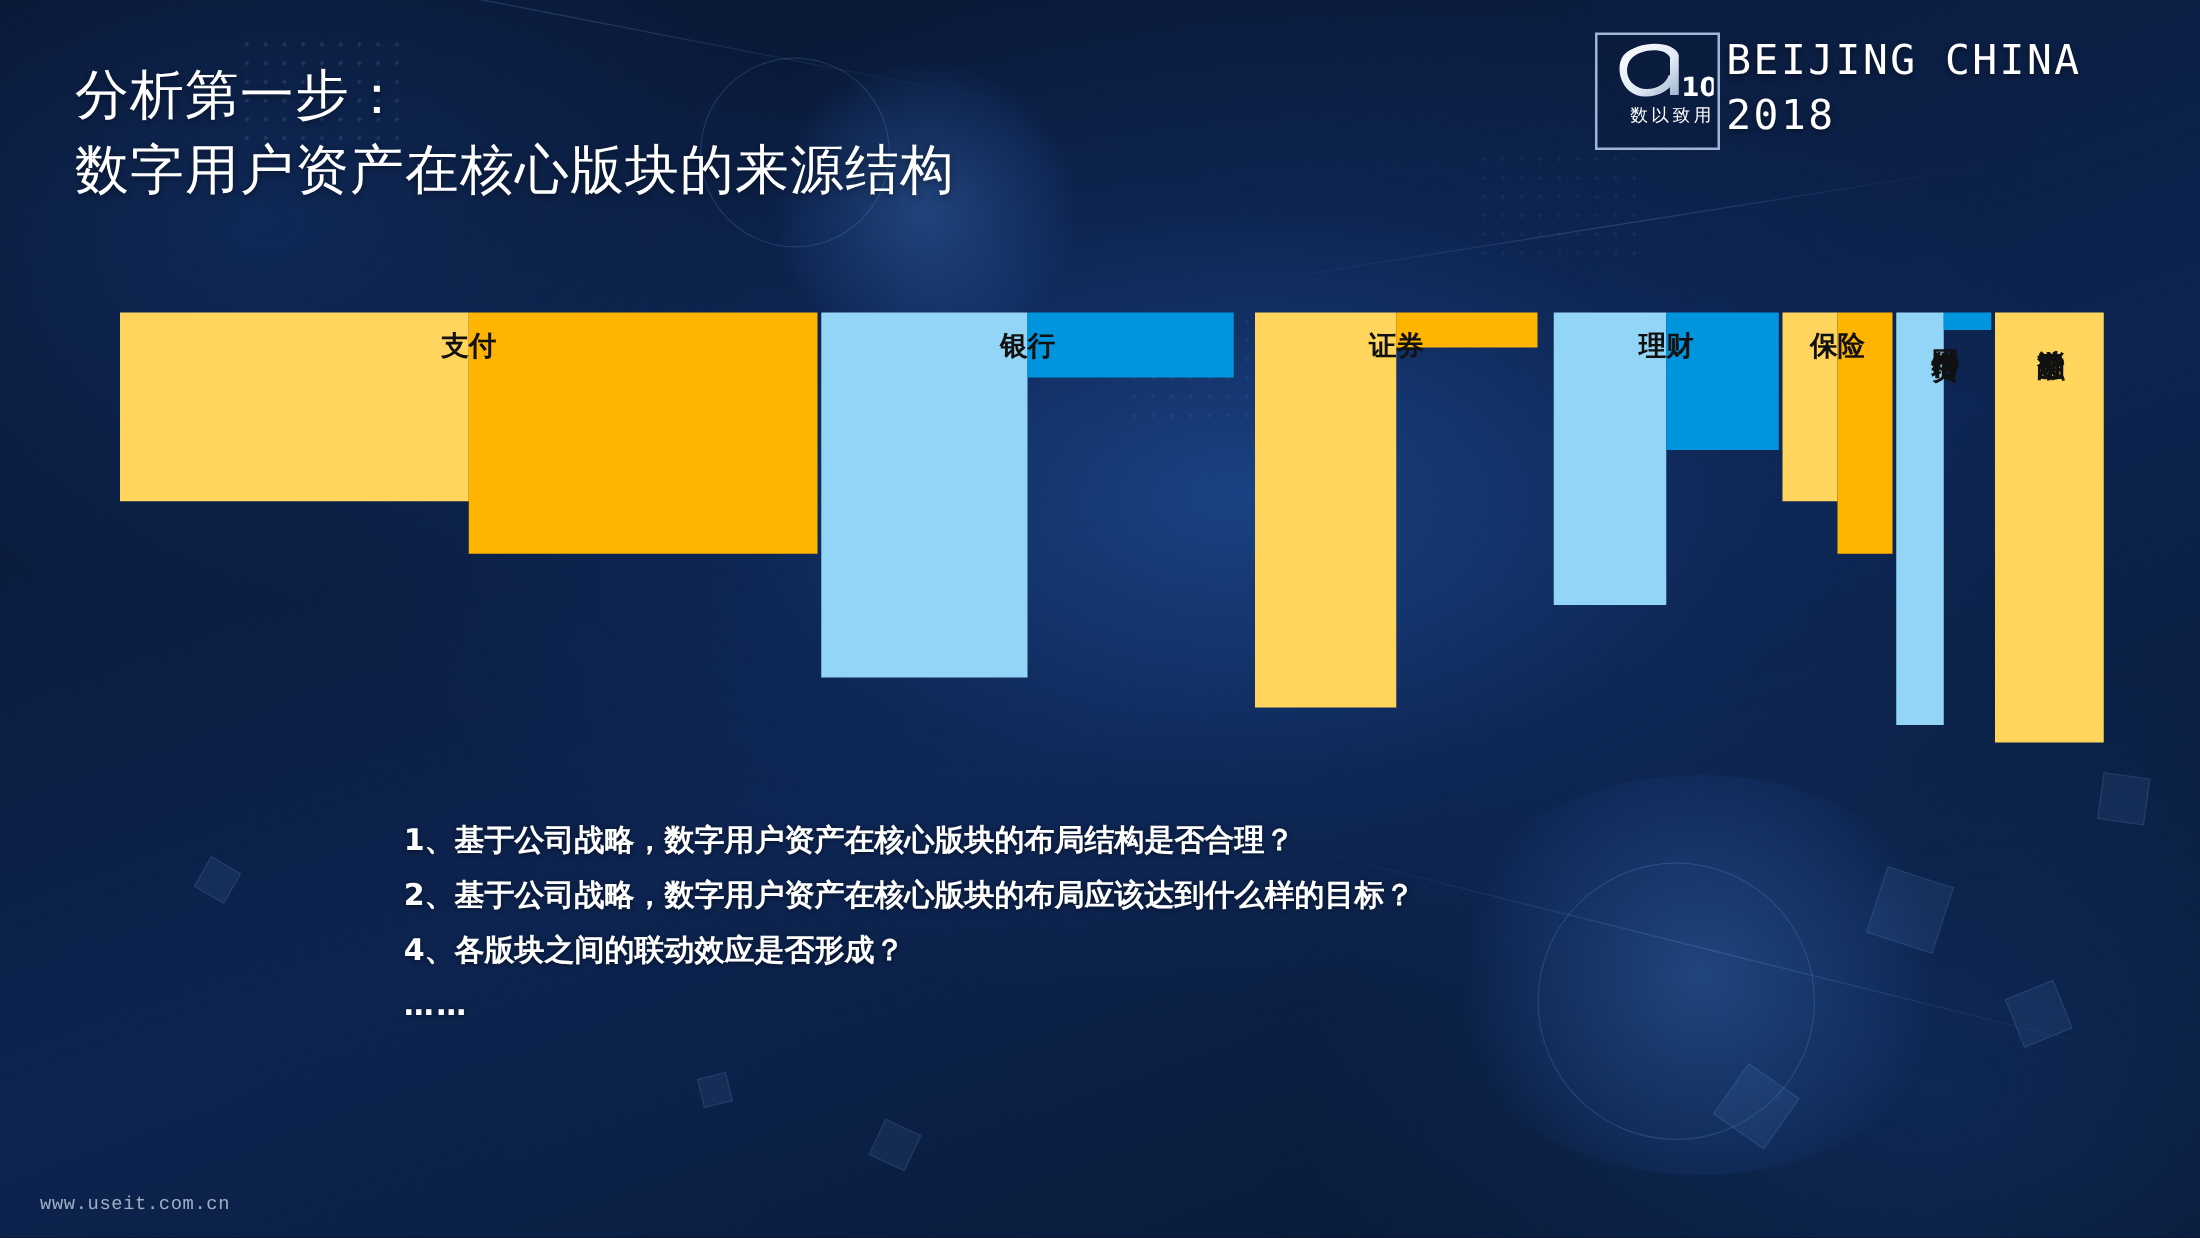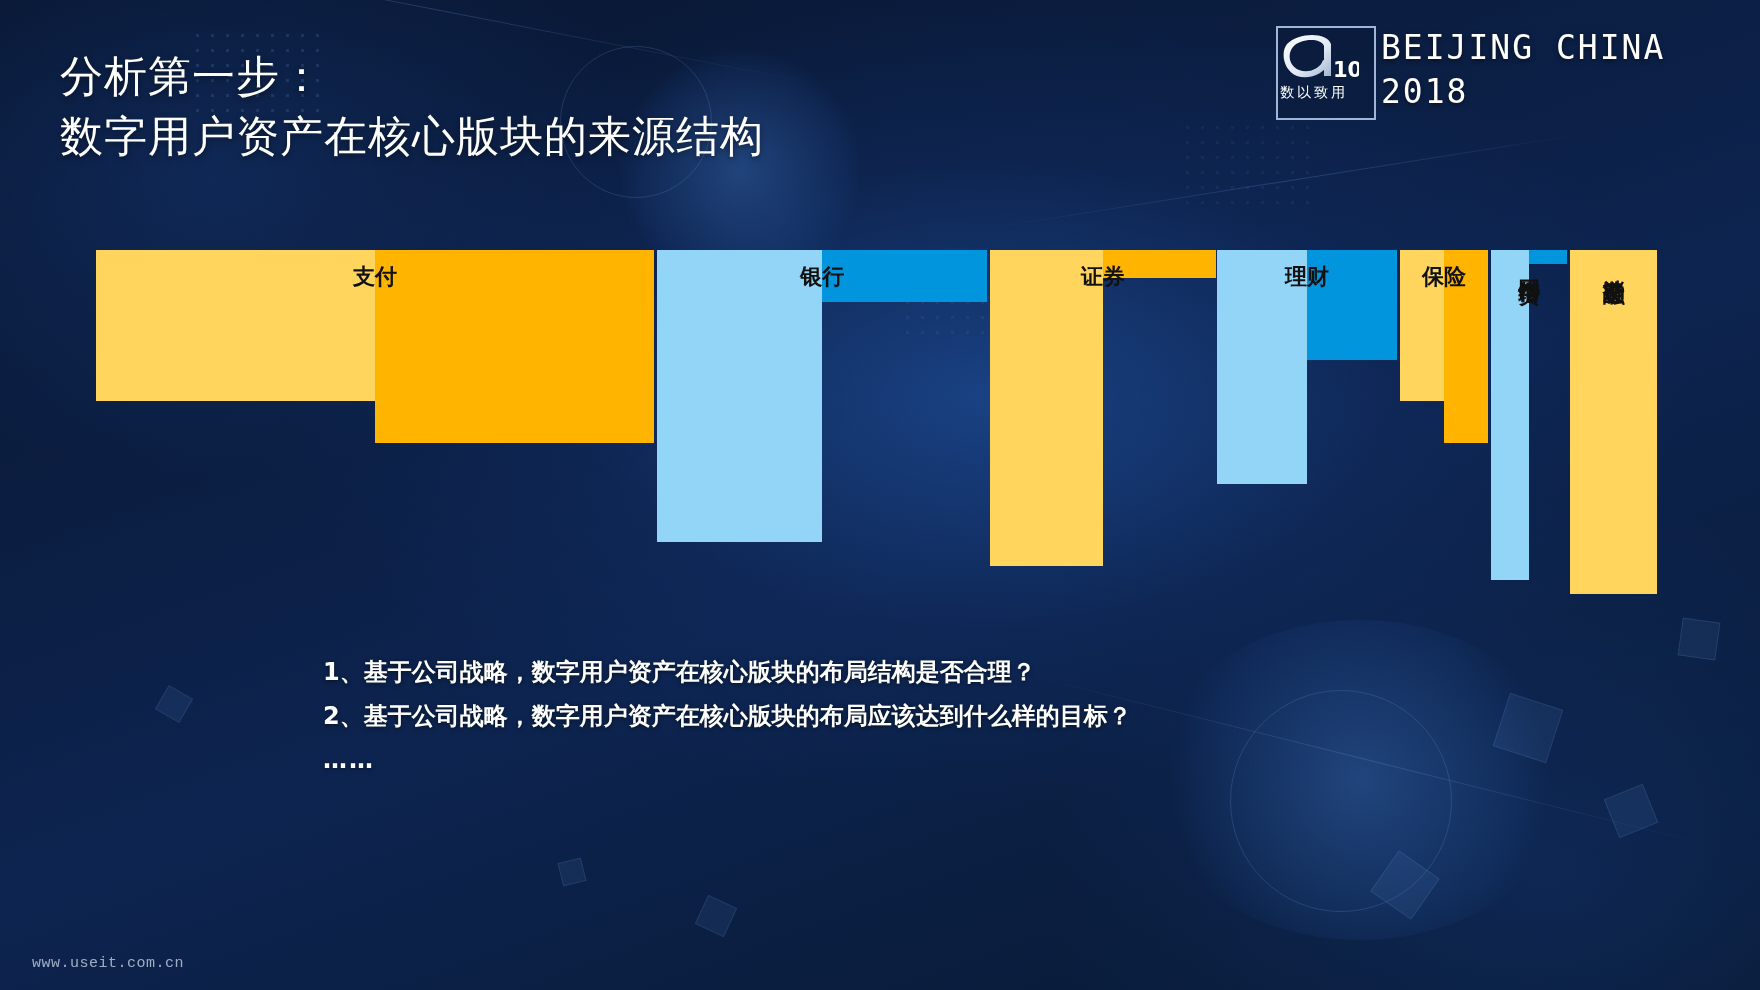--- a/index.html
+++ b/index.html
@@ -38,21 +38,21 @@
   .title{
     position:absolute;left:60px;top:46px;
     color:#ffffff;font-size:43px;line-height:60px;
     font-weight:400;letter-spacing:1px;
     text-shadow:0 2px 6px rgba(0,0,0,0.45);
     white-space:pre-line;
   }
   .brand{position:absolute;left:1276px;top:26px;display:flex;align-items:flex-start;}
   .logo-box{
     width:96px;height:90px;border:2px solid #9fb6d8;
-    display:flex;flex-direction:column;align-items:flex-start;justify-content:flex-start;
+    display:flex;flex-direction:column;align-items:flex-end;justify-content:flex-start;
     background:rgba(10,25,55,0.35);
   }
   .logo-mark{
     position:relative;width:84px;height:58px;display:flex;align-items:center;justify-content:center;
   }
   .logo-sub{
     color:#fff;font-size:15px;letter-spacing:3px;line-height:17px;
     font-family:"DejaVu Sans","Liberation Sans",sans-serif;
     margin-top:-2px;white-space:nowrap;transform:scale(0.94);
   }
@@ -147,26 +147,26 @@
       <div>2018</div>
     </div>
   </div>
 
   <div id="chart">
       <div class="col" style="flex: 0 0 36.1147%; margin-right: 3px;">
         <div class="seg" style="background: rgb(255, 213, 94); height: 44%;"></div>
         <div class="seg" style="background: rgb(255, 180, 0); height: 56%;"></div>
         <div class="col-label">支付</div>
       </div>
-      <div class="col" style="flex: 0 0 21.382%; margin-right: 3px;">
+      <div class="col" style="flex: 0 0 21.382%; margin-right: 17px;">
         <div class="seg" style="background: rgb(147, 213, 246); height: 85%;"></div>
         <div class="seg" style="background: rgb(0, 149, 221); height: 15%;"></div>
         <div class="col-label">银行</div>
       </div>
-      <div class="col" style="flex: 0 0 14.6023%; margin-right: 1px;">
+      <div class="col" style="flex: 0 0 14.6023%; margin-right: 13px;">
         <div class="seg" style="background: rgb(255, 213, 94); height: 92%;"></div>
         <div class="seg" style="background: rgb(255, 180, 0); height: 8%;"></div>
         <div class="col-label">证券</div>
       </div>
       <div class="col" style="flex: 0 0 11.6688%; margin-right: 3px;">
         <div class="seg" style="background: rgb(147, 213, 246); height: 68%;"></div>
         <div class="seg" style="background: rgb(0, 149, 221); height: 32%;"></div>
         <div class="col-label">理财</div>
       </div>
       <div class="col" style="flex: 0 0 5.67145%; margin-right: 3px;">
@@ -181,17 +181,18 @@
       </div>
       <div class="col" style="flex: 0 0 5.60626%;">
         <div class="seg" style="background: rgb(255, 213, 94); height: 100%;"></div>
         <div class="col-label vertical">消费金融</div>
       </div>
     </div>
 
   <div id="bullets">
       <div>1、基于公司战略，数字用户资产在核心版块的布局结构是否合理？</div>
       <div>2、基于公司战略，数字用户资产在核心版块的布局应该达到什么样的目标？</div>
+      <div>4、各版块之间的联动效应是否形成？</div>
       <div class="ellipsis">……</div>
     </div>
 
   <div class="footer">www.useit.com.cn</div>
 </div>
 
 </body></html>

